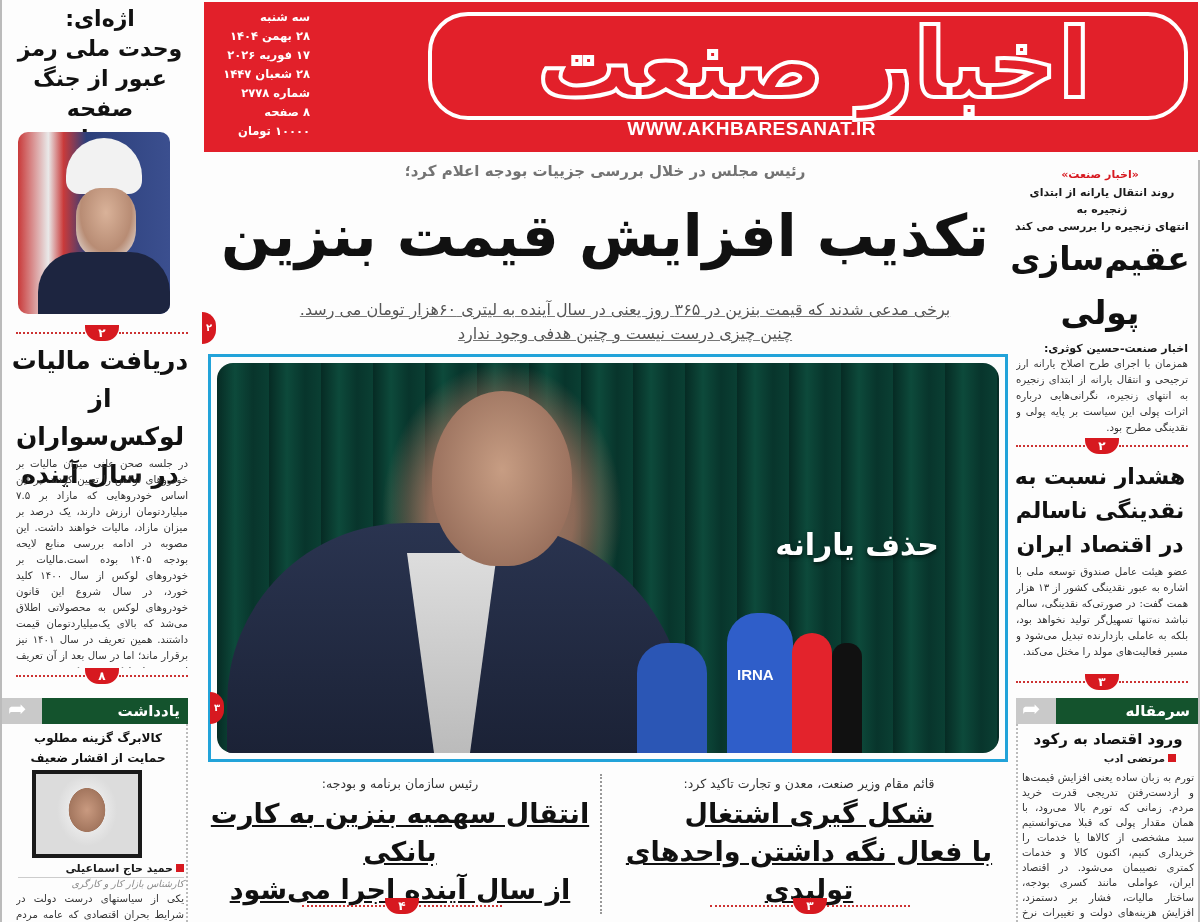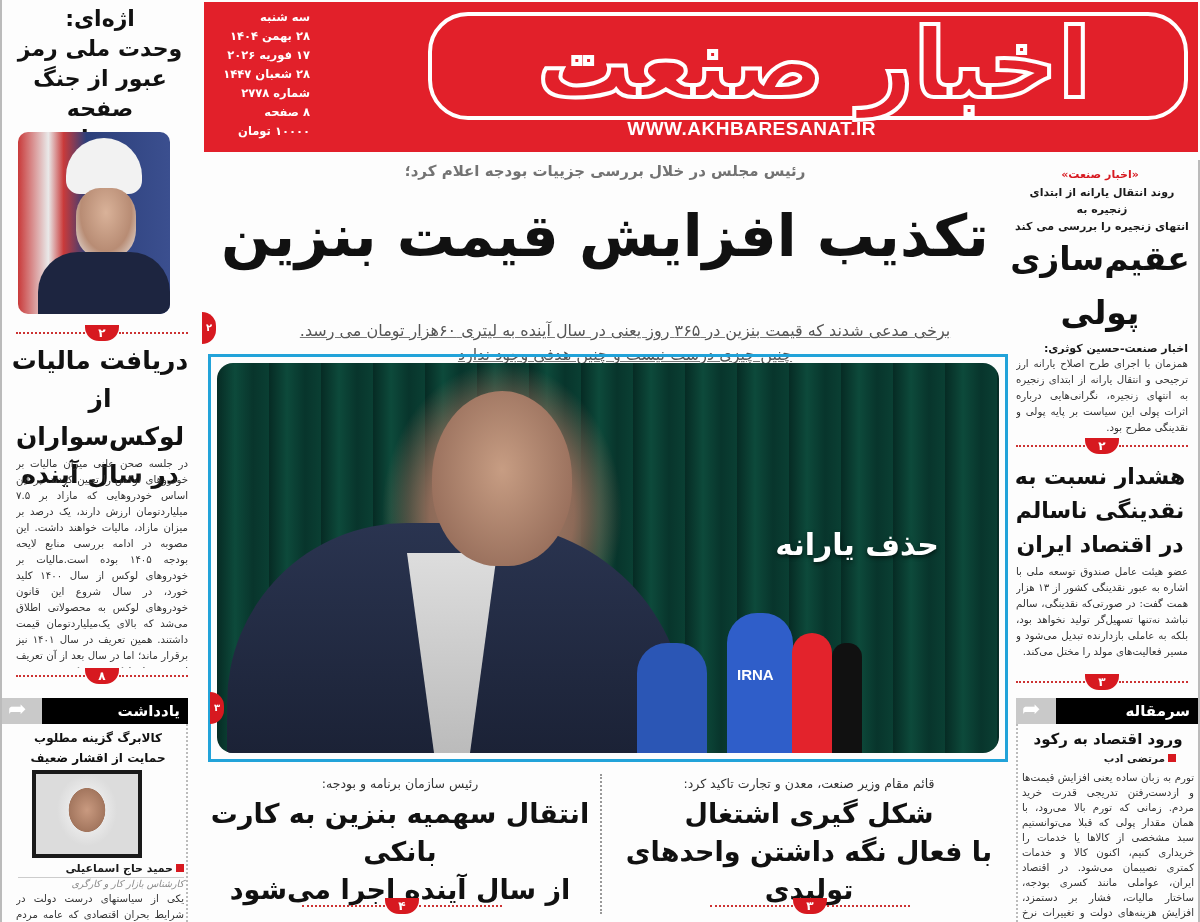--- a/index.html
+++ b/index.html
@@ -40,21 +40,21 @@
   .badge-row .dots { flex: 1; border-top: 2px dotted #c33; height: 0; }
   .badge-row .badge {
     background: #d71920; color: #fff; font-size: 12px; font-weight: bold;
     width: 34px; height: 16px; text-align: center; line-height: 16px;
     border-radius: 0 0 14px 14px;
   }
 
   .section-tab { position: absolute; height: 26px; display: flex; }
   .section-tab .arrow { width: 40px; height: 26px; background: #c9c9c9; position: relative; }
   .section-tab .arrow::after { content: "➦"; position: absolute; left: 6px; top: -2px; color: #fff; font-size: 22px; }
-  .section-tab .label { flex: 1; background: #000000; color: #fff; font-weight: bold; font-size: 15px; padding-right: 8px; line-height: 26px; text-align: right; }
+  .section-tab .label { flex: 1; background: #14532d; color: #fff; font-weight: bold; font-size: 15px; padding-right: 8px; line-height: 26px; text-align: right; }
 
   
   #center { left: 202px; top: 152px; width: 806px; height: 770px; }
   .kicker { font-weight: bold; font-size: 15px; text-align: center; color: #737373; }
   .main-head { font-weight: bold; font-size: 58px; text-align: center; color: #111; letter-spacing: -1px; line-height: 1.05; }
   .lead { font-size: 16px; color: #555; text-align: center; line-height: 24px; }
   .lead span { text-decoration: underline; text-decoration-color: #777; }
 
   .page-pill { position: absolute; width: 14px; height: 32px; background: #d71920; border-radius: 0 16px 16px 0; color: #fff; font-size: 10px; font-weight: bold; text-align: center; line-height: 32px; }
 
@@ -74,21 +74,21 @@
   #main-photo .head { position: absolute; left: 215px; top: 28px; width: 140px; height: 175px; background: radial-gradient(ellipse at 50% 45%, #c79d83, #8a6150); border-radius: 50% 50% 46% 46%; }
   #main-photo .mic1 { position: absolute; left: 420px; bottom: 0; width: 70px; height: 110px; background: #2b56b5; border-radius: 30px 30px 0 0; }
   #main-photo .mic2 { position: absolute; left: 510px; bottom: 0; width: 66px; height: 140px; background: #2f5ec9; border-radius: 30px 30px 0 0; }
   #main-photo .mic3 { position: absolute; left: 575px; bottom: 0; width: 40px; height: 120px; background: #e3232c; border-radius: 20px 20px 0 0; }
   #main-photo .mic4 { position: absolute; left: 615px; bottom: 0; width: 30px; height: 110px; background: #111; border-radius: 14px 14px 0 0; }
   #main-photo .irna { position: absolute; left: 520px; bottom: 70px; color: #fff; font-family: "Liberation Sans", sans-serif; font-weight: bold; font-size: 15px; direction: ltr; }
   #main-photo .overlay-text { position: absolute; right: 60px; top: 160px; color: #fff; font-weight: bold; font-size: 30px; line-height: 44px; text-align: right; text-shadow: 0 2px 4px rgba(0,0,0,0.6); }
 
   .sub-story { position: absolute; top: 618px; height: 152px; text-align: center; }
   .sub-story .sub-kicker { font-size: 12.5px; color: #333; margin-top: 6px; }
-  .sub-story .sub-head { font-weight: bold; font-size: 27px; color: #111; line-height: 38px; margin-top: 4px; }
+  .sub-story .sub-head { font-weight: bold; font-size: 27px; color: #111; line-height: 38px; margin-top: 4px; text-decoration: underline; }
   .vdots { position: absolute; left: 398px; top: 622px; height: 140px; border-left: 2px dotted #999; }
 
   
   #right-col { left: 1010px; top: 160px; width: 190px; height: 762px; border-right: 2px solid #bbb; }
 </style>
 </head>
 <body>
 
 <div id="masthead" class="abs">
   <div class="logo-outline"></div>
@@ -150,21 +150,21 @@
   <div class="abs" style="left:16px; top:862px; width:166px; text-align:right; font-size:11px; font-weight:bold;">
     <span style="display:inline-block; width:8px; height:8px; background:#d71920; margin-left:3px;"></span><span>حمید حاج اسماعیلی</span>
   </div>
   <div class="abs" style="left:16px; top:877px; width:166px; text-align:right; font-size:9.5px; color:#888; font-style:italic; border-top:1px solid #ccc;">کارشناس بازار کار و کارگری</div>
   <div class="abs body-text" style="left:14px; top:891px; width:168px; height:30px; overflow:hidden;">یکی از سیاستهای درست دولت در شرایط بحران اقتصادی که عامه مردم از</div>
 </div>
 
 <div id="center" class="abs">
   <div class="abs kicker" style="left:0; top:10px; width:806px;">رئیس مجلس در خلال بررسی جزییات بودجه اعلام کرد؛</div>
   <div class="abs main-head" style="left:0; top:54px; width:806px;">تکذیب افزایش قیمت بنزین</div>
-  <div class="abs lead" style="left:40px; top:146px; width:766px;margin-top:21px;">
+  <div class="abs lead" style="left:40px; top:146px; width:766px;">
     <div><span>برخی مدعی شدند که قیمت بنزین در ۳۶۵ روز یعنی در سال آینده به لیتری ۶۰هزار تومان می رسد.</span></div>
     <div><span>چنین چیزی درست نیست و چنین هدفی وجود ندارد</span></div>
   </div>
   <div class="page-pill" style="left:0; top:160px;">۲</div>
 
   <div id="main-photo-frame">
     <div id="main-photo">
       <div class="suit"></div>
       <div class="shirt"></div>
       <div class="head"></div>

